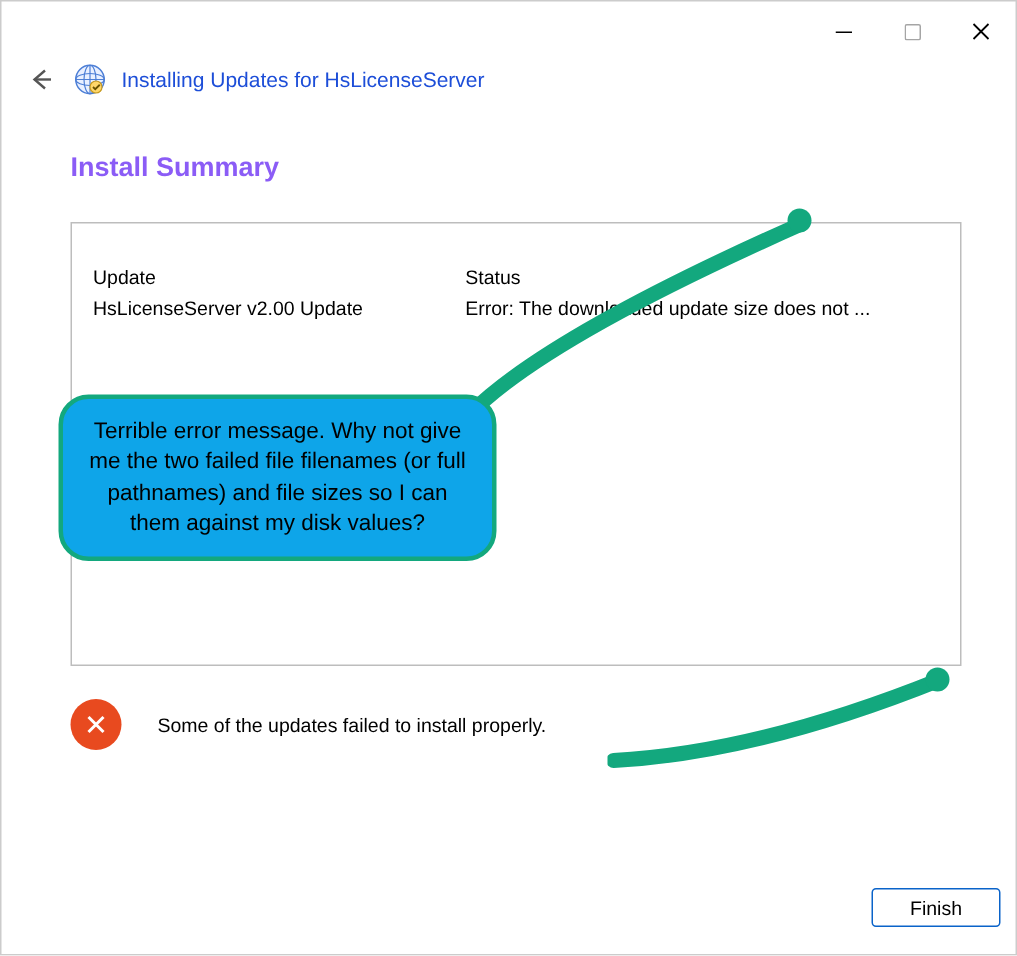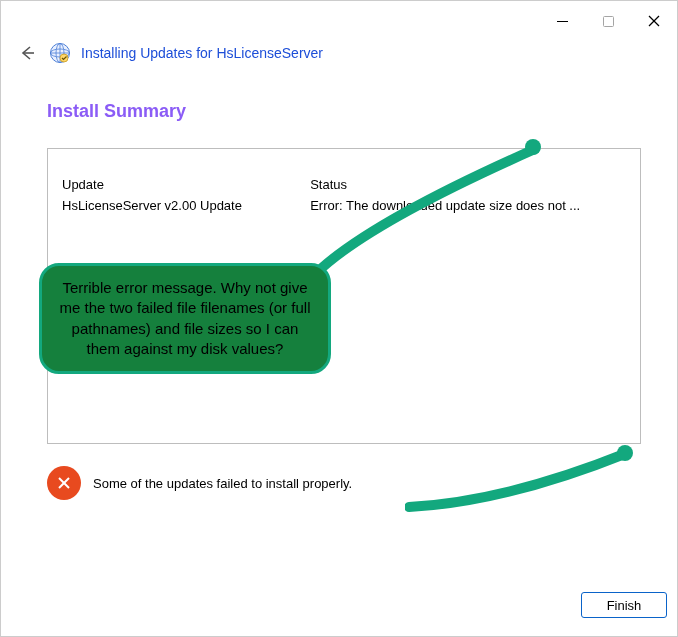--- a/index.html
+++ b/index.html
@@ -103,20 +103,21 @@
     border-radius: 50%;
     background: #e84a1f;
     display: flex;
     align-items: center;
     justify-content: center;
     flex-shrink: 0;
   }
   .status-text {
     font-size: 13px;
     color: #000;
+    margin-left: 12px;
   }
   .footer {
     height: 52px;
     display: flex;
     justify-content: flex-end;
     align-items: center;
     padding: 0 10px 10px 0;
   }
   .finish-btn {
     min-width: 86px;
@@ -125,21 +126,21 @@
     background: #fff;
     border-radius: 3px;
     font-size: 13px;
     color: #000;
     cursor: pointer;
     padding: 0 12px;
   }
   
   .callout {
     position: absolute;
-    background: #15803d;
+    background: #0ea5e9;
     border: 3px solid #13a87e;
     border-radius: 20px;
     padding: 12px 16px;
     font-family: Arial, sans-serif;
     font-size: 15px;
     line-height: 1.35;
     color: #000;
     text-align: center;
     z-index: 5;
   }

